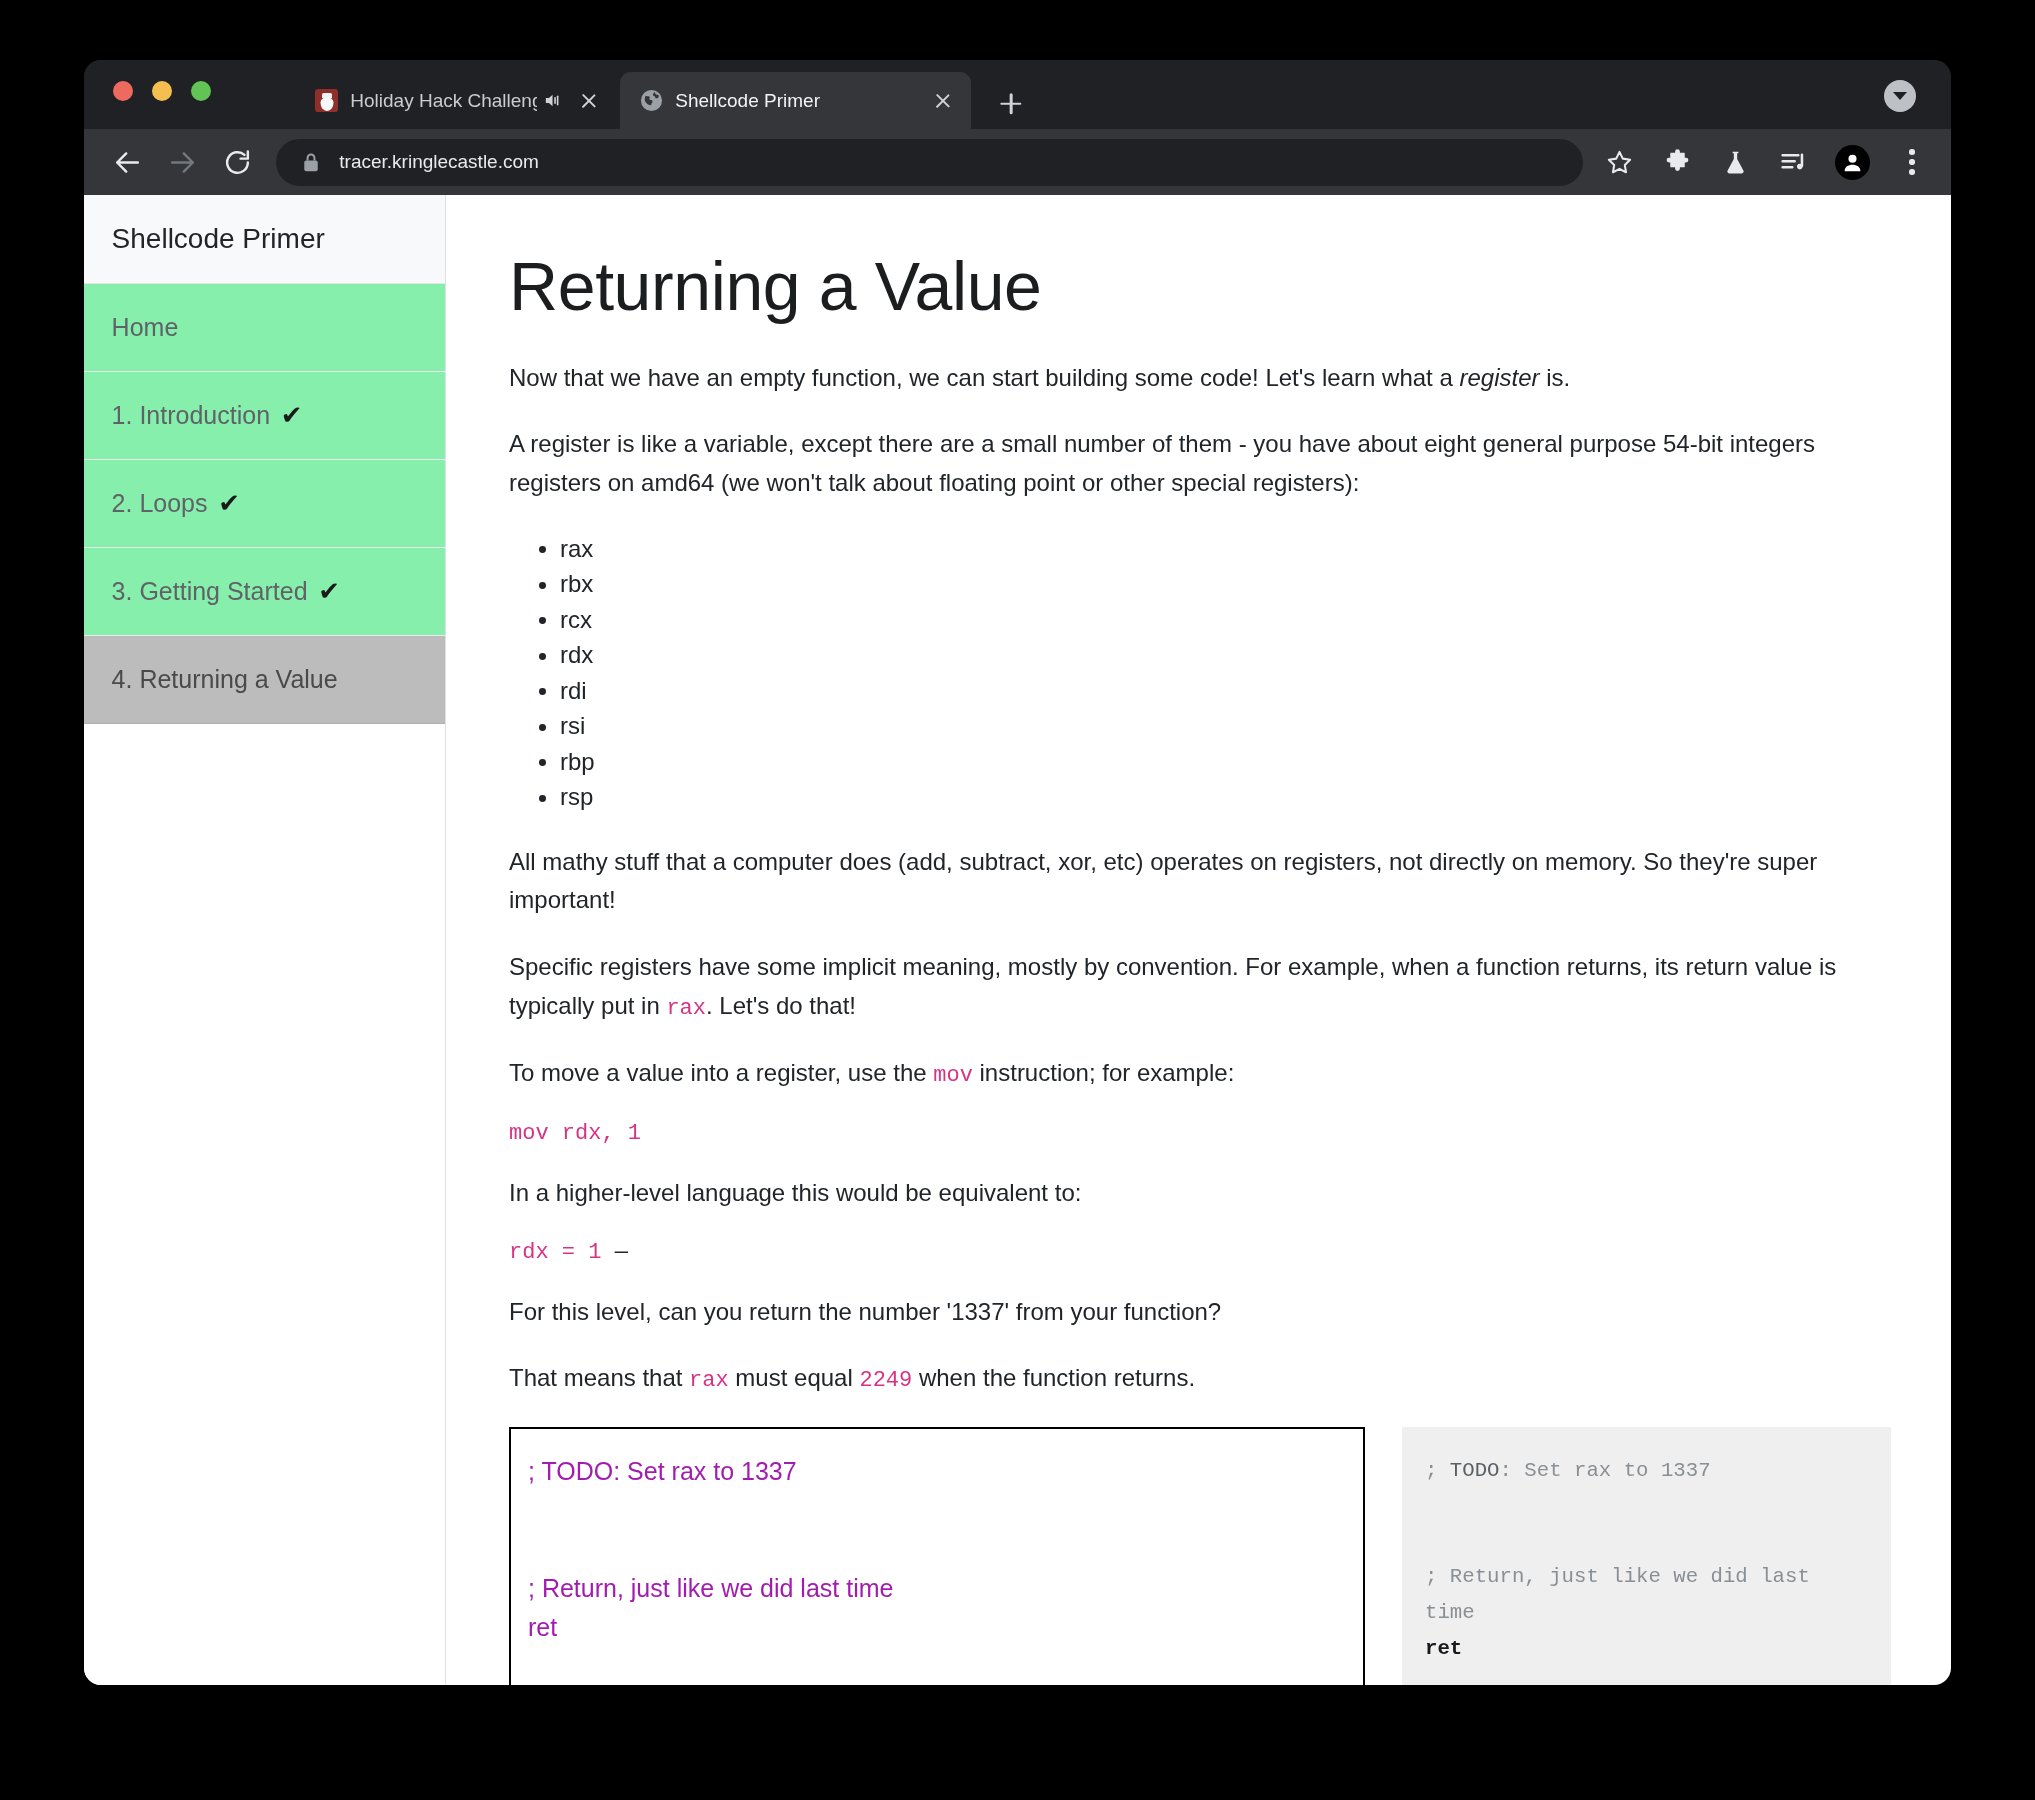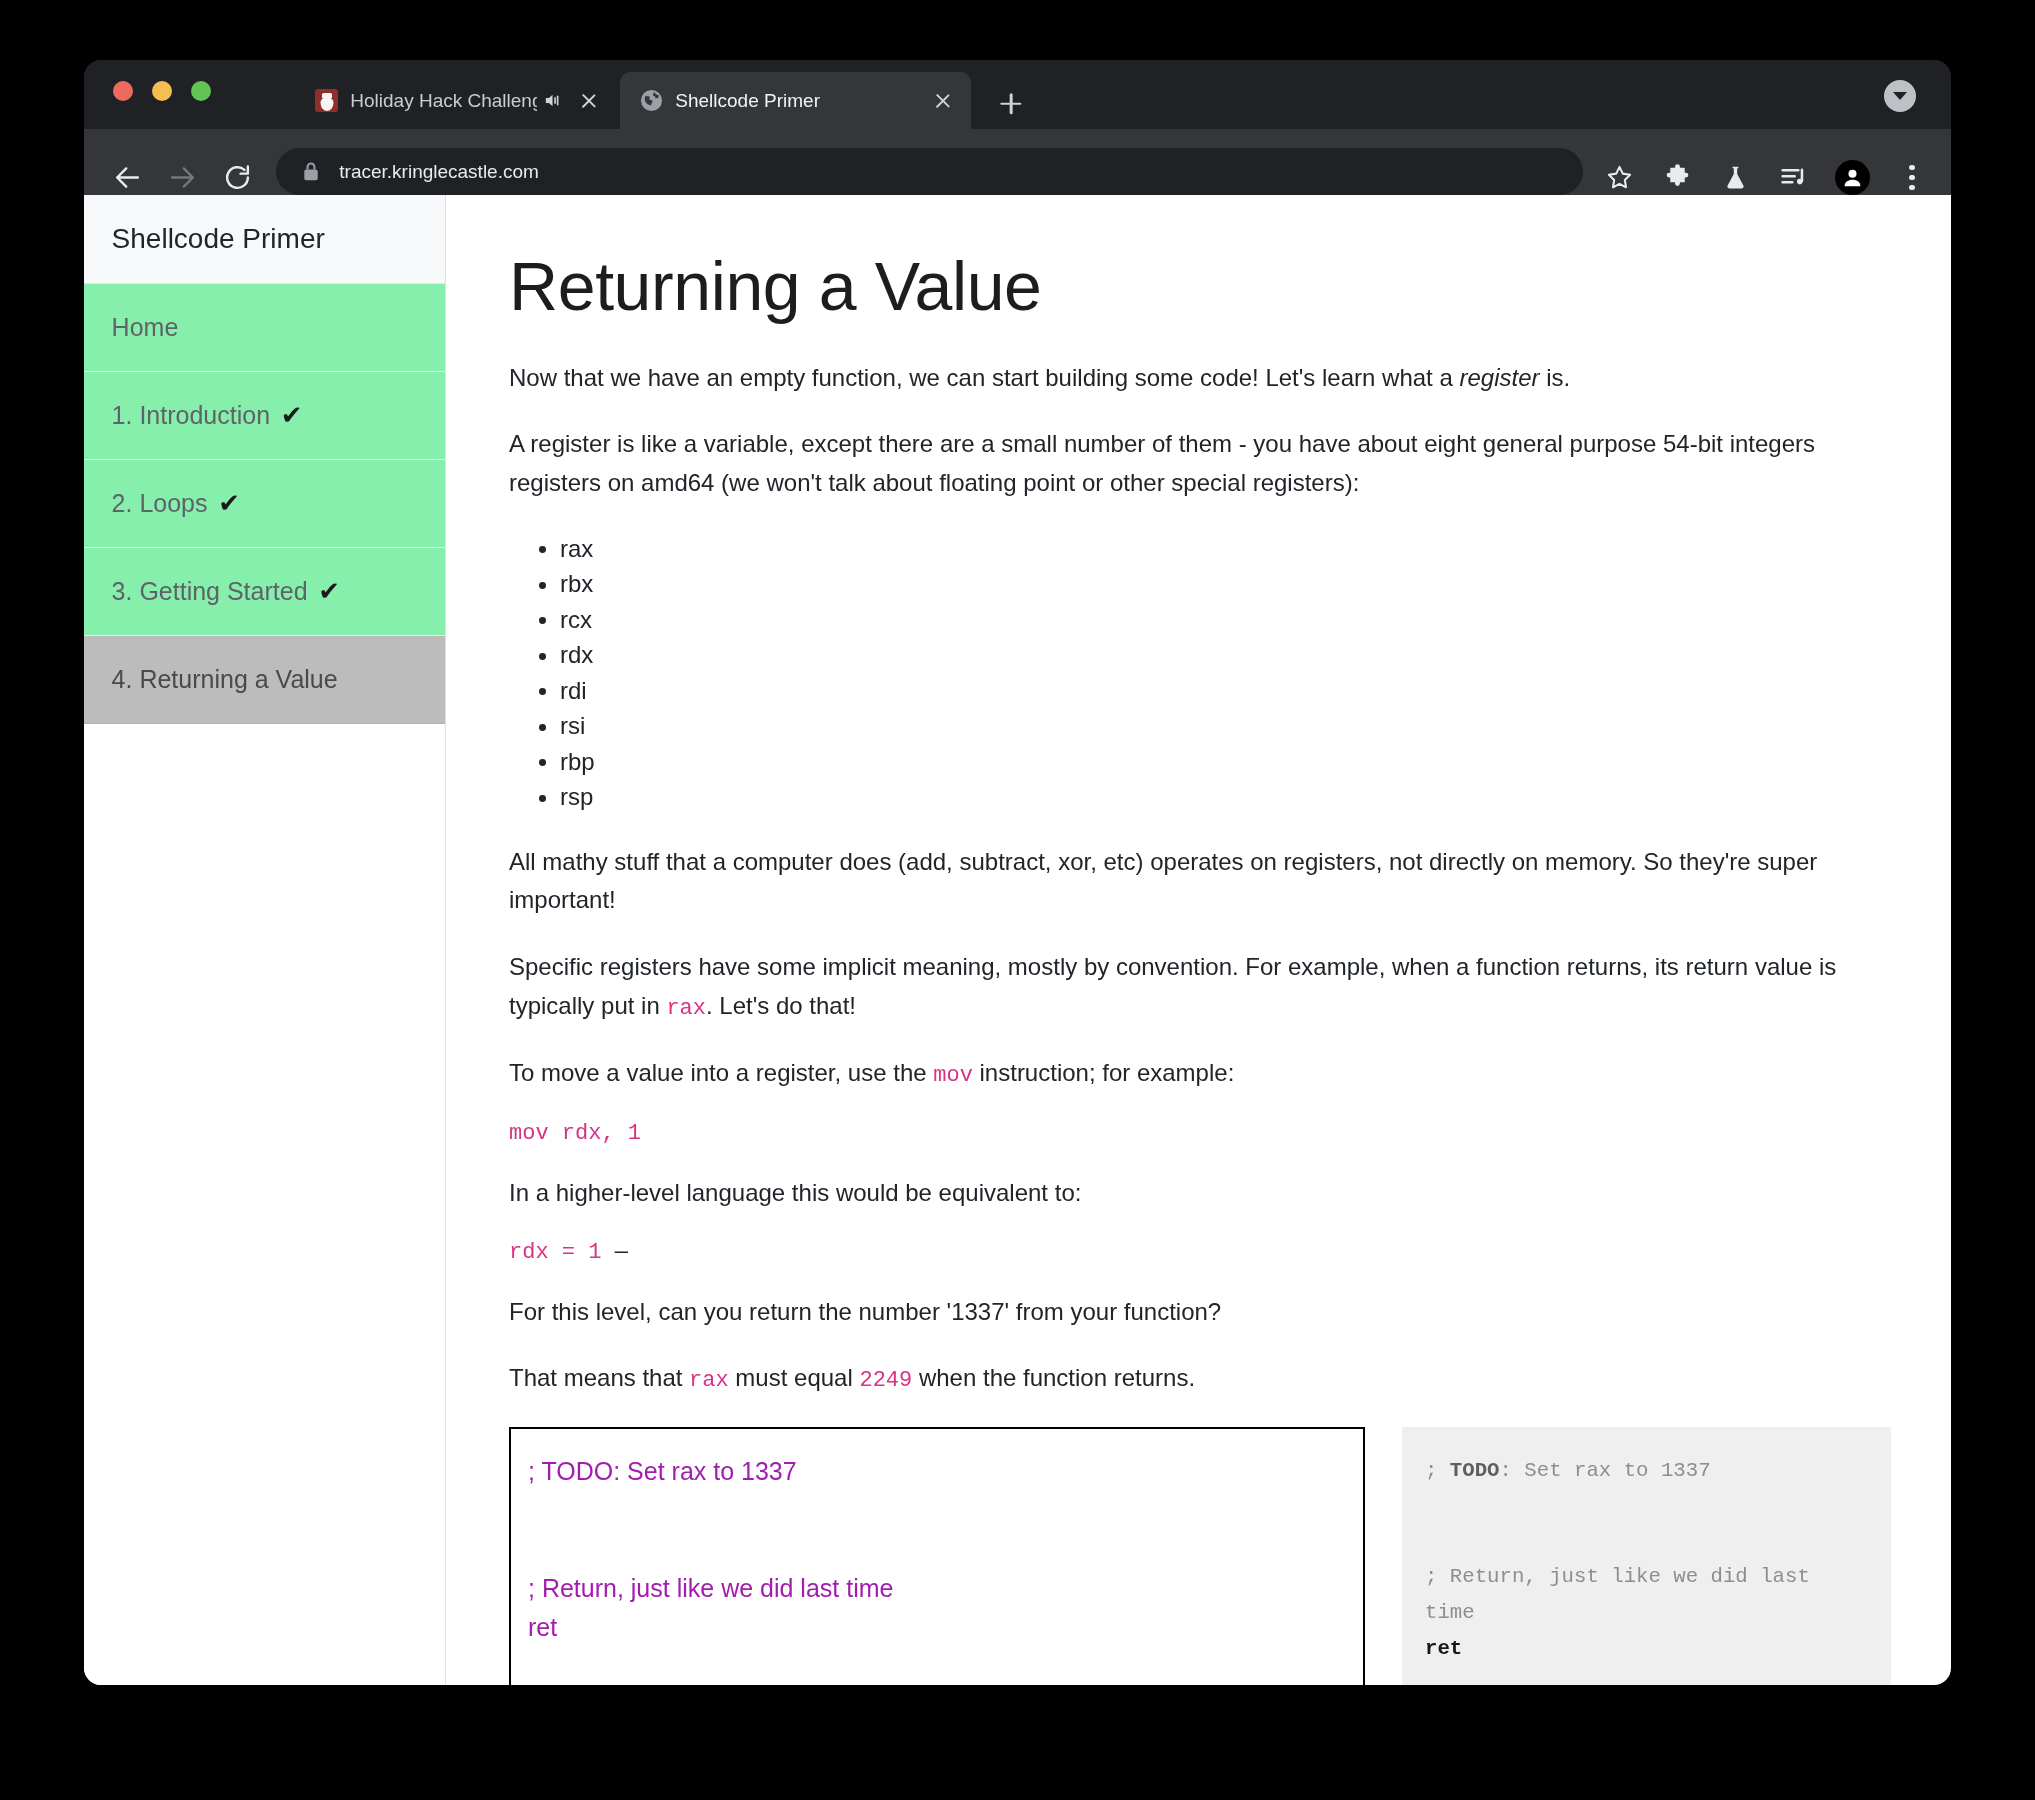--- a/index.html
+++ b/index.html
@@ -161,21 +161,21 @@
     border-left: 7.7px solid transparent;
     border-right: 7.7px solid transparent;
     border-top: 8.4px solid #202124;
   }
 
   
   #toolbar {
     height: 66px;
     background: #35363a;
     display: flex;
-    align-items: flex-end;
+    align-items: center;
     flex: 0 0 auto;
     position: relative;
   }
 
   .nav-btn {
     width: 35px; height: 35px;
     margin-left: 20px;
     flex: 0 0 auto;
     display: flex; align-items: center; justify-content: center;
   }
@@ -347,21 +347,21 @@
     flex: 1 1 auto;
     min-height: 345px;
     background: #efefef;
     padding: 26px 23px 0 23px;
     font-family: "Liberation Mono", "DejaVu Sans Mono", monospace;
     font-size: 20.7px;
     line-height: 1.72;
     color: #8a8f94;
     white-space: pre-wrap;
   }
-  #code-preview .kw-todo { color: #5a5f64; font-weight: bold; }
+  #code-preview .kw-todo { color: #5a5f64; font-weight: normal; }
   #code-preview .kw-ret  { color: #17191c; font-weight: bold; }
 </style>
 </head>
 <body>
 
 <div id="browser-window">
 
   <div id="tab-strip">
 
     <div id="traffic-lights">

